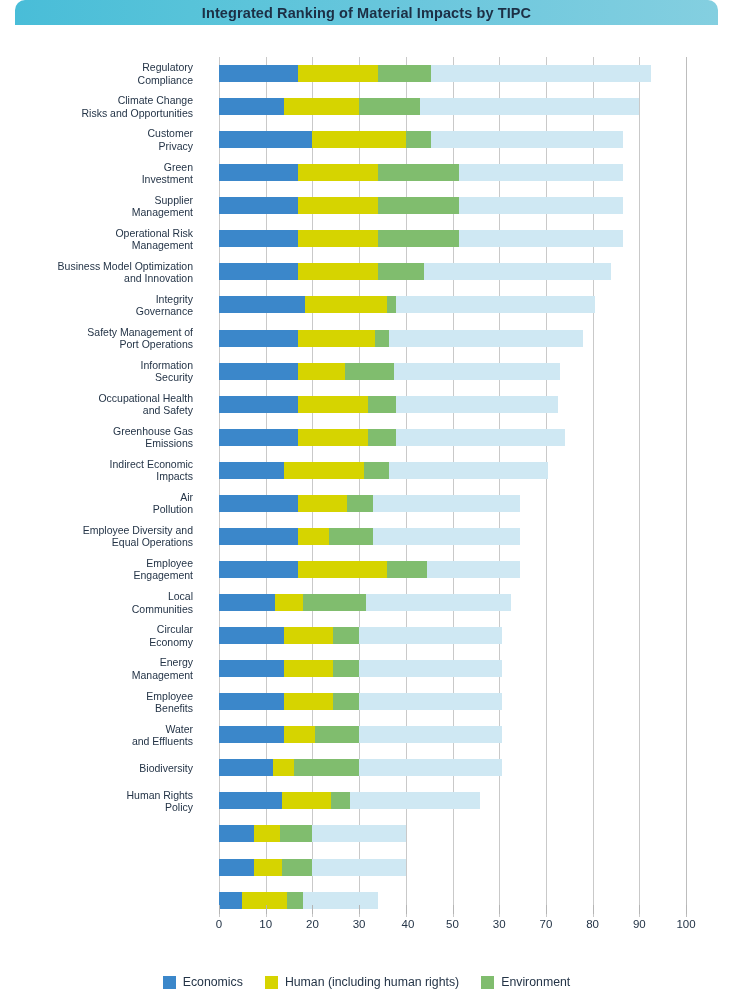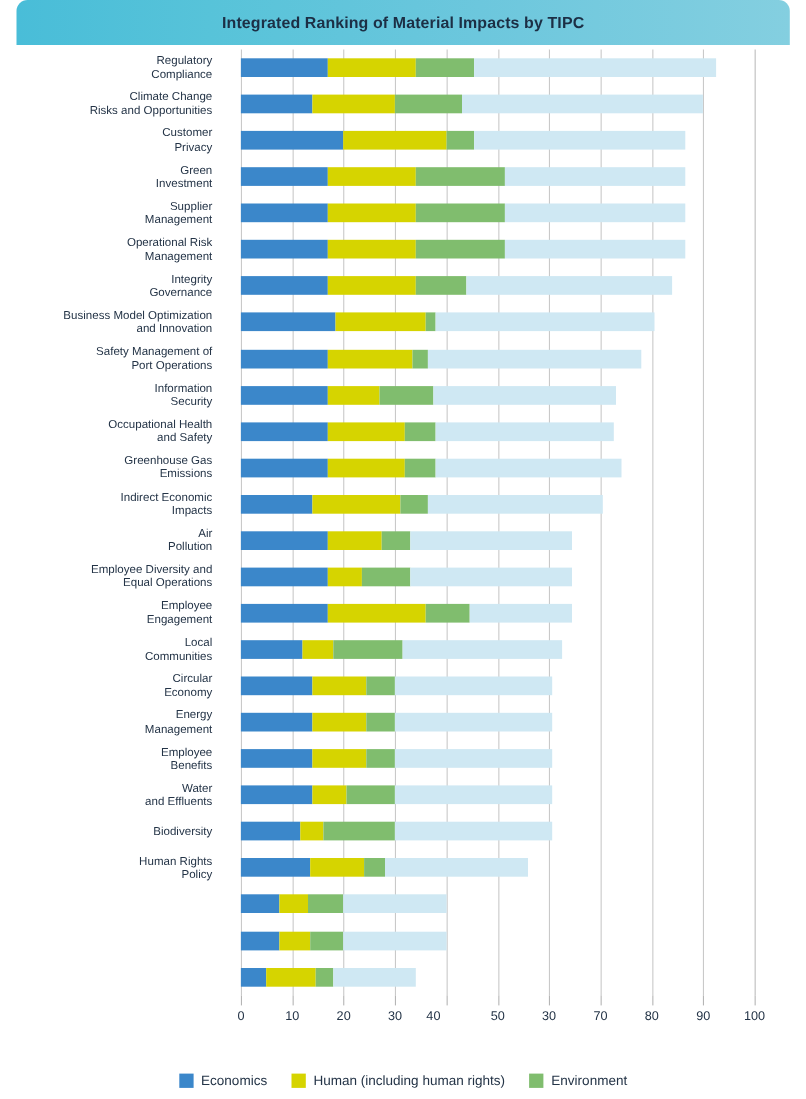--- a/index.html
+++ b/index.html
@@ -6,35 +6,35 @@
   body{
     width:733px;height:999px;
     background:#ffffff;
     font-family:"Liberation Sans", sans-serif;
     color:#2c3e50;
     overflow:hidden;
     position:relative;
   }
   
   #header-bar{
-    position:absolute;left:15px;top:0;width:703px;height:41px;
+    position:absolute;left:15px;top:0;width:703px;height:25px;
     background:linear-gradient(90deg,#49bdd8 0%,#57c3d9 25%,#6cc7dd 60%,#84cfe0 100%);
     border-radius:10px 10px 0 0;
     display:flex;align-items:center;justify-content:center;
   }
   #header-title{
     font-size:14.5px;font-weight:bold;color:#1c2f45;letter-spacing:.1px;
     white-space:nowrap;
   }
   
   #chart-area{
     position:absolute;left:0;top:27px;width:733px;height:972px;
   }
   #plot-wrap{
-    position:absolute;left:0;top:0;width:728px;height:895px;
+    position:absolute;left:0;top:12px;width:728px;height:895px;
   }
   
   #plot{
     position:absolute;left:219px;top:18px;width:467px;height:860px;
   }
   .gridline{
     position:absolute;top:0;bottom:0;width:1px;background:#c9c9c9;
   }
   .gridline.last{background:#bdbdbd;}
   #rows{
@@ -112,26 +112,26 @@
         </div>
         <div class="ylabel">
           <span>Supplier</span>
           <span>Management</span>
         </div>
         <div class="ylabel">
           <span>Operational Risk</span>
           <span>Management</span>
         </div>
         <div class="ylabel">
+          <span>Business Model Optimization</span>
+          <span>and Innovation</span>
+        </div>
+        <div class="ylabel">
           <span>Integrity</span>
           <span>Governance</span>
-        </div>
-        <div class="ylabel">
-          <span>Business Model Optimization</span>
-          <span>and Innovation</span>
         </div>
         <div class="ylabel">
           <span>Safety Management of</span>
           <span>Port Operations</span>
         </div>
         <div class="ylabel">
           <span>Information</span>
           <span>Security</span>
         </div>
         <div class="ylabel">
@@ -418,21 +418,21 @@
   <div id="xaxis">
       <div class="tickmark" style="left: 0px;"></div>
       <div class="ticklabel" style="left: 0px;">0</div>
       <div class="tickmark" style="left: 46.7px;"></div>
       <div class="ticklabel" style="left: 46.7px;">10</div>
       <div class="tickmark" style="left: 93.4px;"></div>
       <div class="ticklabel" style="left: 93.4px;">20</div>
       <div class="tickmark" style="left: 140.1px;"></div>
       <div class="ticklabel" style="left: 140.1px; text-align: right;">30</div>
       <div class="tickmark" style="left: 186.8px;"></div>
-      <div class="ticklabel" style="left: 175px;">40</div>
+      <div class="ticklabel" style="left: 189px;">40</div>
       <div class="tickmark" style="left: 233.5px;"></div>
       <div class="ticklabel" style="left: 233.5px;">50</div>
       <div class="tickmark" style="left: 280.2px;"></div>
       <div class="ticklabel" style="left: 280.2px;">30</div>
       <div class="tickmark" style="left: 326.9px;"></div>
       <div class="ticklabel" style="left: 326.9px;">70</div>
       <div class="tickmark" style="left: 373.6px;"></div>
       <div class="ticklabel" style="left: 373.6px;">80</div>
       <div class="tickmark" style="left: 420.3px;"></div>
       <div class="ticklabel" style="left: 420.3px;">90</div>

